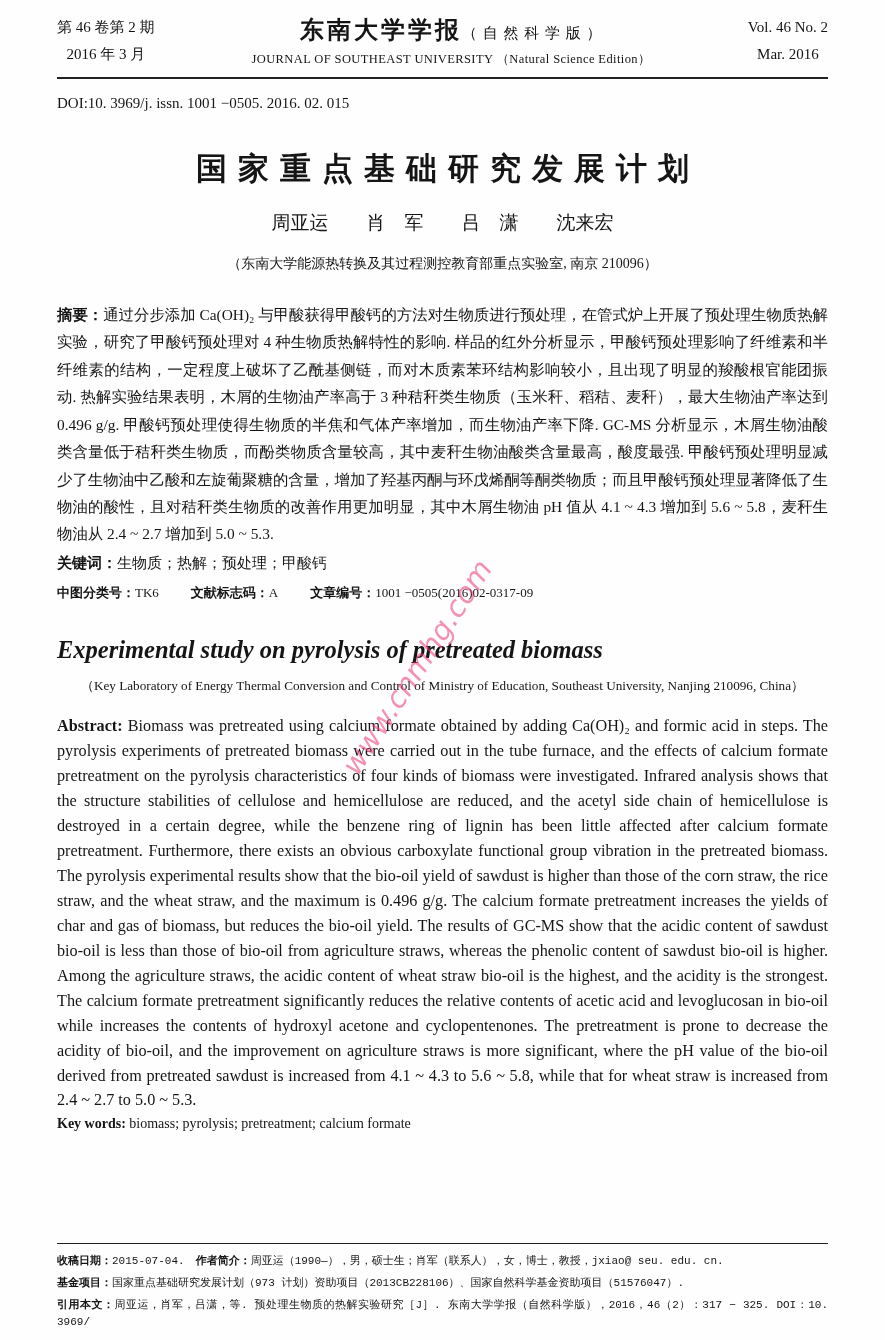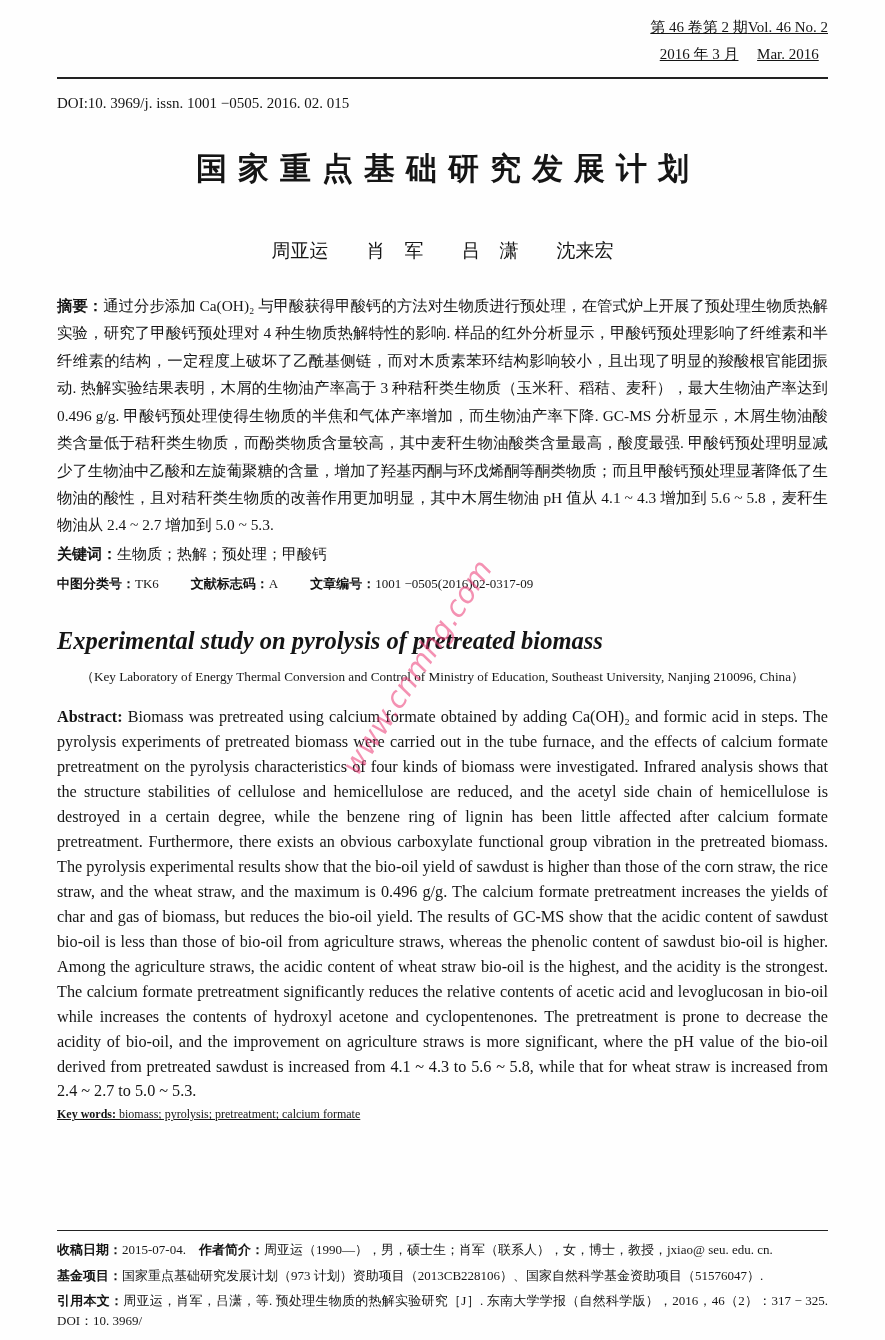--- a/index.html
+++ b/index.html
@@ -8,51 +8,51 @@
     width: 885px; height: 1340px;
     background: #fefefe;
     color: #151515;
     font-family: "Liberation Serif", "DejaVu Serif", serif;
     position: relative;
     overflow: hidden;
   }
   .page { padding: 10px 57px 0 57px; position: relative; height: 100%; }
 
   
-  .hdr { display: flex; justify-content: flex-end; align-items: center; padding: 4px 0 9px 0; text-decoration: underline; }
+  .hdr { display: flex; justify-content: center; align-items: center; padding: 4px 0 9px 0; }
   .hdr-side { font-size: 15px; line-height: 1.8; text-align: center; white-space: nowrap; }
   .hdr-center { text-align: center; flex: 1; }
   .jname-zh { font-size: 24px; font-weight: bold; letter-spacing: 3px; }
   .jname-zh .ed { font-size: 15px; font-weight: normal; letter-spacing: 1px; }
   .jname-en { font-size: 12.5px; margin-top: 5px; letter-spacing: 0.4px; }
   .hdr-rule { border: none; border-top: 2px solid #222; margin: 0 0 16px 0; }
 
   .doi { font-size: 15px; margin: 12px 0 0 0; }
 
   
   .title-zh { text-align: center; font-size: 31px; font-weight: bold; letter-spacing: 11px; margin: 36px 0 0 0; text-indent: 11px; }
-  .authors-zh { text-align: center; font-size: 19px; margin-top: 48px; }
+  .authors-zh { text-align: center; font-size: 19px; margin-top: 20px; }
   .affil-zh { text-align: center; font-size: 14px; margin-top: 19px; }
   .abs-zh { font-size: 15.4px; line-height: 1.78; text-align: justify; margin: 28px 0 0 0; }
   .kw-zh { font-size: 15px; line-height: 1.7; margin: 3px 0 0 0; }
   .clc-line { font-size: 13px; line-height: 1.7; margin: 6px 0 0 0; }
   .clc-line .gap { margin-left: 32px; }
   b { font-weight: bold; }
 
   
   .title-en { text-align: left; font-size: 24.5px; font-weight: bold; margin: 32px 0 12px 0; font-style: italic; }
   .authors-en { text-align: center; font-size: 17.5px; margin-top: 17px; }
   .affil-en { text-align: center; font-size: 13.2px; margin-top: 13px; }
   .abs-en { font-size: 16.2px; line-height: 1.54; text-align: justify; margin: 19px 0 0 0; }
-  .kw-en { font-size: 12px; margin: 3px 0 0 0; text-decoration: underline; }
+  .kw-en { font-size: 14px; margin: 3px 0 0 0; }
 
   
   .ft { position: absolute; left: 57px; right: 57px; bottom: 4px; }
   .ft-rule { border: none; border-top: 1.5px solid #222; margin: 0 0 9px 0; }
-  .ft p { margin: 0 0 5px 0; font-size: 13px; line-height: 1.55; text-align: justify; }
+  .ft p { margin: 0 0 5px 0; font-size: 11px; line-height: 1.55; text-align: justify; font-family: Liberation Mono, monospace; }
 
   
   .watermark {
     position: absolute; left: 272px; top: 650px; width: 290px;
     text-align: center;
     transform: rotate(-57deg);
     font-size: 29px; font-style: italic;
     color: rgba(235, 55, 115, 0.55);
     font-family: "DejaVu Sans", sans-serif;
     pointer-events: none;
@@ -61,31 +61,36 @@
 </head>
 <body>
 
 <div class="page">
 
   <div class="hdr">
     <div class="hdr-side">
       <div>第 46 卷第 2 期</div>
       <div>2016 年 3 月</div>
     </div>
+    <div class="hdr-center">
+      <div class="jname-zh"><span>东南大学学报</span><span class="ed">（ 自 然 科 学 版 ）</span></div>
+      <div class="jname-en">JOURNAL OF SOUTHEAST UNIVERSITY （Natural Science Edition）</div>
+    </div>
     <div class="hdr-side">
       <div>Vol. 46  No. 2</div>
       <div>Mar.  2016</div>
     </div>
   </div>
   <hr class="hdr-rule">
 
   <p class="doi">DOI:10. 3969/j. issn. 1001 −0505. 2016. 02. 015</p>
 
   <h1 class="title-zh">国家重点基础研究发展计划</h1>
   <p class="authors-zh">周亚运　　肖　军　　吕　潇　　沈来宏</p>
+  <p class="affil-zh">（东南大学能源热转换及其过程测控教育部重点实验室, 南京 210096）</p>
 
   <p class="abs-zh"><b>摘要：</b><span>通过分步添加 Ca(OH)₂ 与甲酸获得甲酸钙的方法对生物质进行预处理，在管式炉上开展了预处理生物质热解实验，研究了甲酸钙预处理对 4 种生物质热解特性的影响. 样品的红外分析显示，甲酸钙预处理影响了纤维素和半纤维素的结构，一定程度上破坏了乙酰基侧链，而对木质素苯环结构影响较小，且出现了明显的羧酸根官能团振动. 热解实验结果表明，木屑的生物油产率高于 3 种秸秆类生物质（玉米秆、稻秸、麦秆），最大生物油产率达到 0.496 g/g. 甲酸钙预处理使得生物质的半焦和气体产率增加，而生物油产率下降. GC-MS 分析显示，木屑生物油酸类含量低于秸秆类生物质，而酚类物质含量较高，其中麦秆生物油酸类含量最高，酸度最强. 甲酸钙预处理明显减少了生物油中乙酸和左旋葡聚糖的含量，增加了羟基丙酮与环戊烯酮等酮类物质；而且甲酸钙预处理显著降低了生物油的酸性，且对秸秆类生物质的改善作用更加明显，其中木屑生物油 pH 值从 4.1 ~ 4.3 增加到 5.6 ~ 5.8，麦秆生物油从 2.4 ~ 2.7 增加到 5.0 ~ 5.3.</span></p>
 
   <p class="kw-zh"><b>关键词：</b><span>生物质；热解；预处理；甲酸钙</span></p>
 
   <p class="clc-line"><b>中图分类号：</b><span>TK6</span><b class="gap">文献标志码：</b><span>A</span><b class="gap">文章编号：</b><span>1001 −0505(2016)02-0317-09</span></p>
 
   <h2 class="title-en">Experimental study on pyrolysis of pretreated biomass</h2>
   <p class="affil-en">（Key Laboratory of Energy Thermal Conversion and Control of Ministry of Education, Southeast University, Nanjing 210096, China）</p>
 

